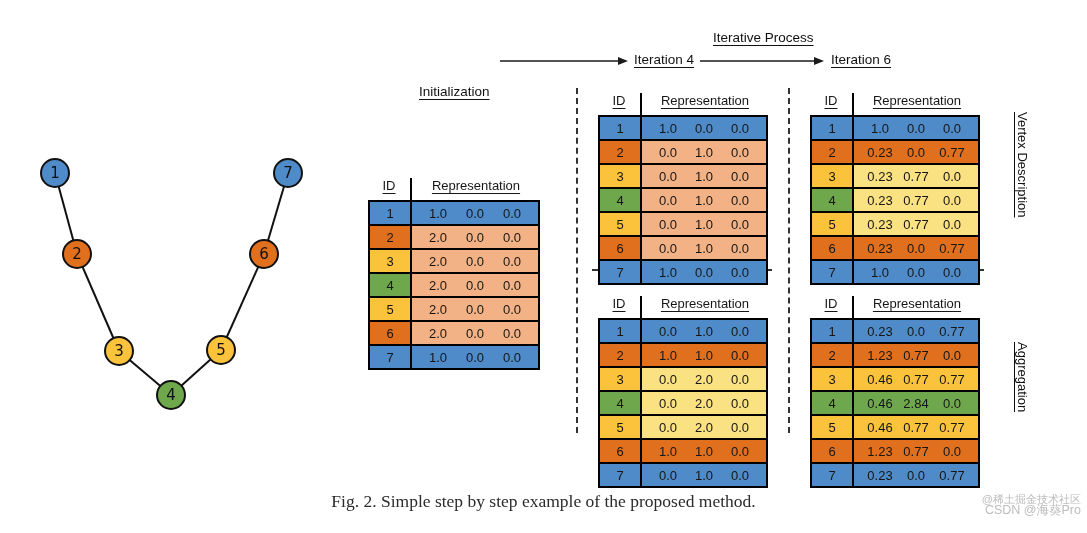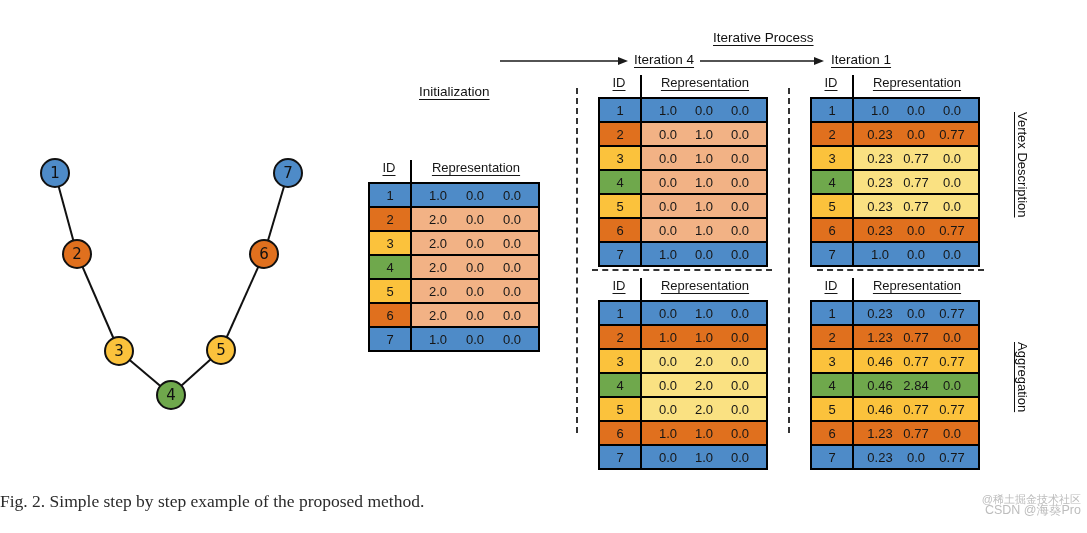--- a/index.html
+++ b/index.html
@@ -2,21 +2,21 @@
 <html><head>
 <meta charset="utf-8">
 <style>
   html,body{margin:0;padding:0;background:#ffffff;}
   #canvas{position:relative;width:1087px;height:533px;background:#ffffff;overflow:hidden;
           font-family:"Liberation Sans",sans-serif;color:#161616;}
   .abs{position:absolute;}
   .u{text-decoration:underline;text-underline-offset:3px;}
   .flow-label{font-size:13.5px;color:#111;white-space:nowrap;}
   
-  .rep-table{position:absolute;font-size:13px;color:#161616;}
+  .rep-table{position:absolute;font-size:13px;color:#161616;margin-top:18px;}
   #tbl-init{left:368px;top:160px;width:172px;}
   #tbl-it1-top{left:598px;top:75px;width:170px;}
   #tbl-it1-bot{left:598px;top:278px;width:170px;}
   #tbl-it2-top{left:810px;top:75px;width:170px;}
   #tbl-it2-bot{left:810px;top:278px;width:170px;}
   .tbl-head{display:flex;height:22px;}
   .head-id{width:44px;flex:0 0 44px;border-right:2px solid #000;box-sizing:border-box;
            display:flex;justify-content:center;align-items:flex-start;}
   .head-rep{flex:1;display:flex;justify-content:center;align-items:flex-start;}
   .tbl-body{border:2px solid #000;box-sizing:border-box;}
@@ -28,21 +28,21 @@
   .val{min-width:26px;text-align:center;}
   
   .vdash{width:0;border-left:2px dashed #333;}
   .hdash{height:0;border-top:2px dashed #333;}
   
   .side-label{position:absolute;transform:rotate(90deg);transform-origin:left top;
               font-size:13px;color:#111;white-space:nowrap;}
   
   .node-label{font-family:"DejaVu Sans","Liberation Sans",sans-serif;font-size:15px;fill:#111;}
   
-  .caption{left:0;right:0;top:491px;text-align:left;
+  .caption{left:0;right:0;top:491px;text-align:center;
            font-family:"Liberation Serif",serif;font-size:17.5px;color:#2b2b2b;}
   .wm{right:6px;top:494px;text-align:right;color:#bdbdbd;line-height:1.05;}
   .wm-l1{font-size:11px;}
   .wm-l2{font-size:12.5px;margin-top:-2px;}
 </style>
 </head>
 <body>
 
 <div id="canvas">
 
@@ -65,21 +65,21 @@
       <text x="191" y="200" text-anchor="middle" dy="0.35em" class="node-label">5</text>
       <circle cx="234" cy="104" r="14" fill="#E0701E" stroke="#111" stroke-width="2"></circle>
       <text x="234" y="104" text-anchor="middle" dy="0.35em" class="node-label">6</text>
       <circle cx="258" cy="23" r="14" fill="#4E8BC8" stroke="#111" stroke-width="2"></circle>
       <text x="258" y="23" text-anchor="middle" dy="0.35em" class="node-label">7</text>
     </svg>
 
   <span class="abs flow-label u" style="left:419px;top:52px;margin-top:32px;">Initialization</span>
   <span class="abs flow-label u" style="left:634px;top:52px;">Iteration 4</span>
   <span class="abs flow-label u" style="left:713px;top:30px;">Iterative Process</span>
-  <span class="abs flow-label u" style="left:831px;top:52px;">Iteration 1</span>
+  <span class="abs flow-label u" style="left:831px;top:52px;">Iteration 6</span>
 
   <svg class="abs" style="left:0;top:0;" width="1087" height="80">
     <line x1="500" y1="61" x2="619" y2="61" stroke="#1a1a1a" stroke-width="1.6"></line>
     <polygon points="628,61 618,57 618,65" fill="#1a1a1a"></polygon>
     <line x1="700" y1="61" x2="815" y2="61" stroke="#1a1a1a" stroke-width="1.6"></line>
     <polygon points="824,61 814,57 814,65" fill="#1a1a1a"></polygon>
   </svg>
 
   <div class="abs vdash" style="left:576px;top:88px;height:345px;"></div>
   <div class="abs vdash" style="left:788px;top:88px;height:345px;"></div>

